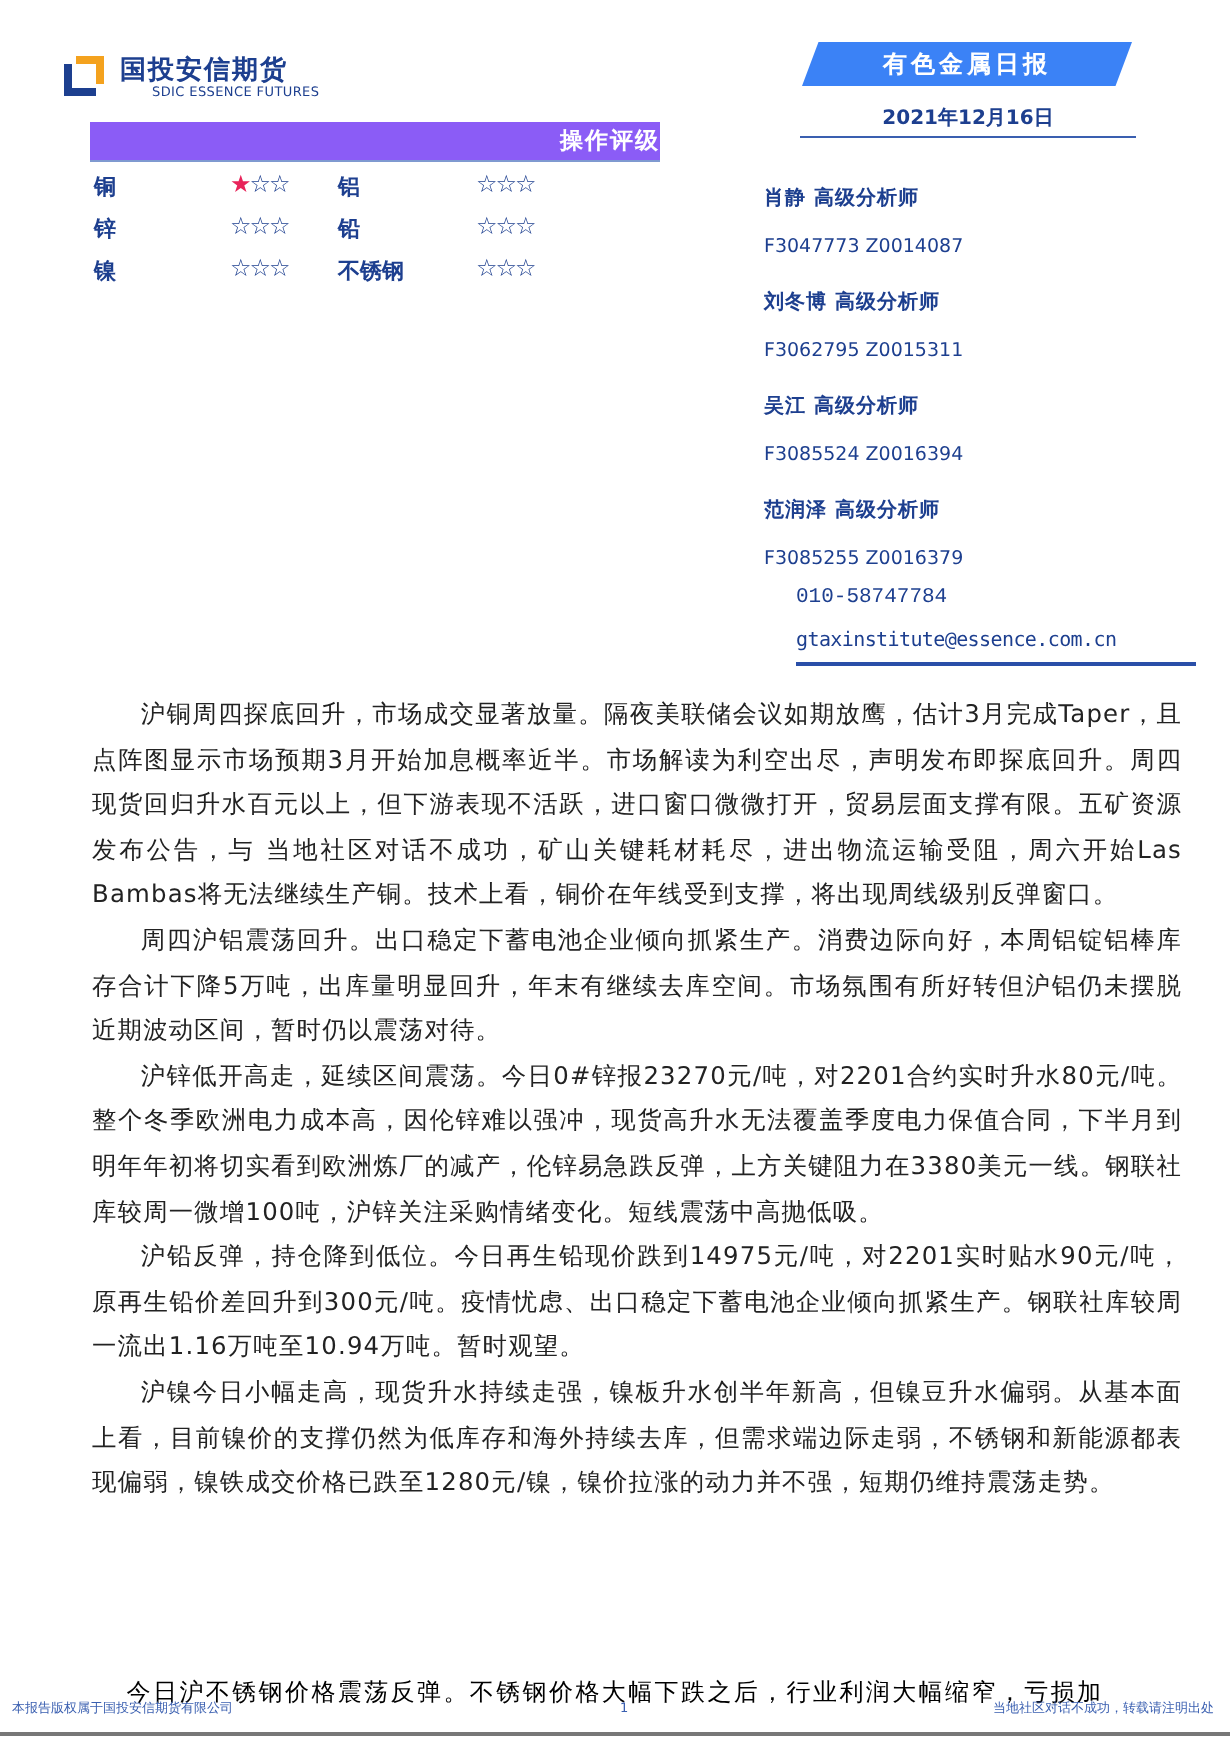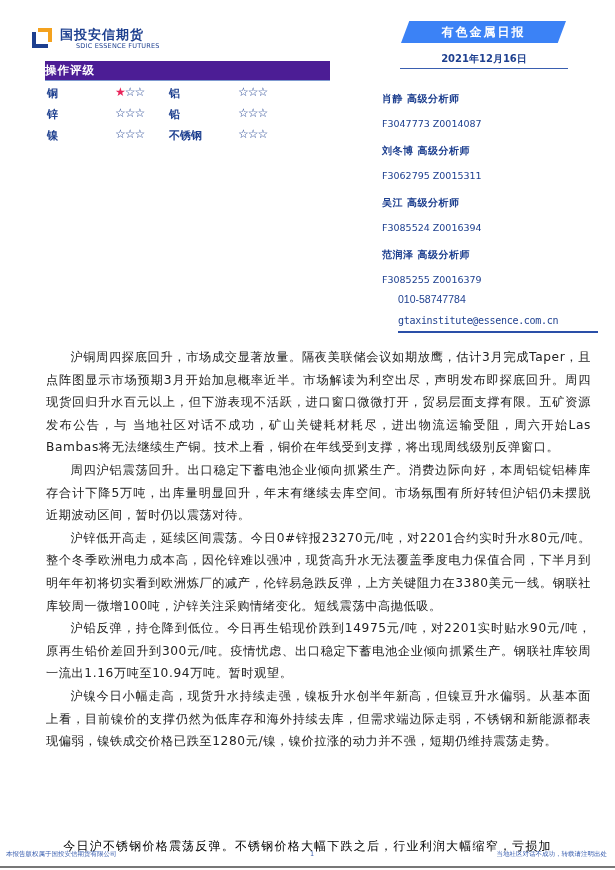--- a/index.html
+++ b/index.html
@@ -29,39 +29,39 @@
     display:flex; align-items:center; justify-content:center;
   }
   .banner span { color:#fff; font-size:12px; font-weight:bold; letter-spacing:2px; }
 
   .date { left: 400px; top: 52px; width: 168px; text-align:center; font-size:10px; font-weight:bold; color:#1d3f8f; }
   .date-rule { left: 400px; top: 68px; width: 168px; height: 1px; background:#3a5fb0; }
 
   
   .rating-band {
     left: 45px; top: 61px; width: 285px; height: 19px;
-    background:#4c1d95; border-bottom:1px solid #7f9ad0;
-    display:flex; align-items:center; justify-content:flex-start;
+    background:#8b5cf6; border-bottom:1px solid #7f9ad0;
+    display:flex; align-items:center; justify-content:flex-end;
   }
   .rating-band span { color:#fff; font-size:11.5px; font-weight:bold; letter-spacing:1px; }
 
   .rating-table { left: 45px; top: 86px; width: 285px; }
   .rating-row { height: 21px; position: relative; font-size: 11px; font-weight:bold; color:#1d3f8f; }
   .rating-row .c1 { position:absolute; left:2px; top:0; }
   .rating-row .c2 { position:absolute; left:70px; top:-1px; font-size:12px; letter-spacing:-1px; }
   .rating-row .c3 { position:absolute; left:124px; top:0; }
   .rating-row .c4 { position:absolute; left:193px; top:-1px; font-size:12px; letter-spacing:-1px; }
   .star-filled { color:#e8245a; }
   .star-empty { color:#1d3f8f; }
 
   
   .analysts { left: 382px; top: 92px; width: 220px; font-size: 10px; color:#1d3f8f; }
   .analyst-name { height: 12px; font-weight:bold; letter-spacing:0.5px; }
   .analyst-cert { height: 12px; margin-top: 14px; margin-bottom: 14px; font-size:9.5px; }
-  .contact-phone { position:absolute; left: 398px; top: 293px; font-size: 10.5px; color:#1d3f8f; font-family:Liberation Sans, sans-serif; }
+  .contact-phone { position:absolute; left: 398px; top: 293px; font-size: 10.5px; color:#1d3f8f; font-family:Liberation Mono, monospace; }
   .contact-email { position:absolute; left: 398px; top: 315px; font-size: 10px; color:#1d3f8f; font-family:"DejaVu Sans Mono","Liberation Mono",monospace; letter-spacing:-0.3px; }
   .contact-rule { left: 398px; top: 331px; width: 200px; height: 1.5px; background:#2a4fa8; }
 
   
   .body-text { left: 46px; top: 346px; width: 545px; font-size: 12.2px; line-height: 22.6px; color:#222; letter-spacing:0.6px; }
   .body-text p { margin: 0; text-indent: 2em; text-align: justify; }
   .last-line { left: 0; top: 838px; width: 615px; text-align:center; font-size:12px; color:#000000; letter-spacing:1.2px; }
 
   
   .footer { left: 0; top: 850px; width: 615px; height: 14px; font-size: 6.5px; color:#3a5fb0; }

